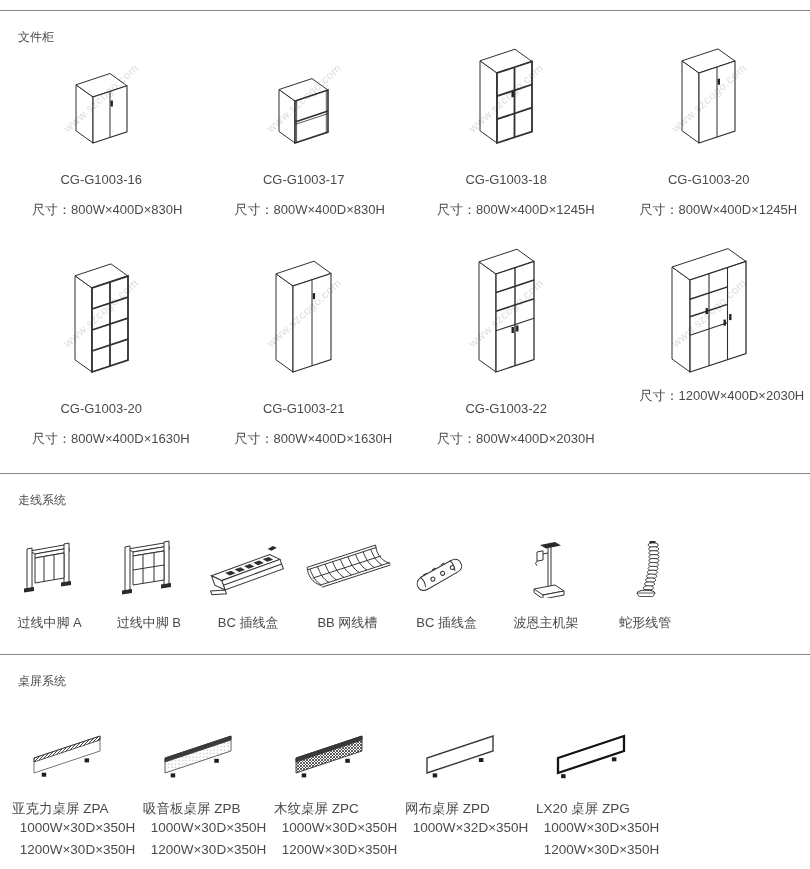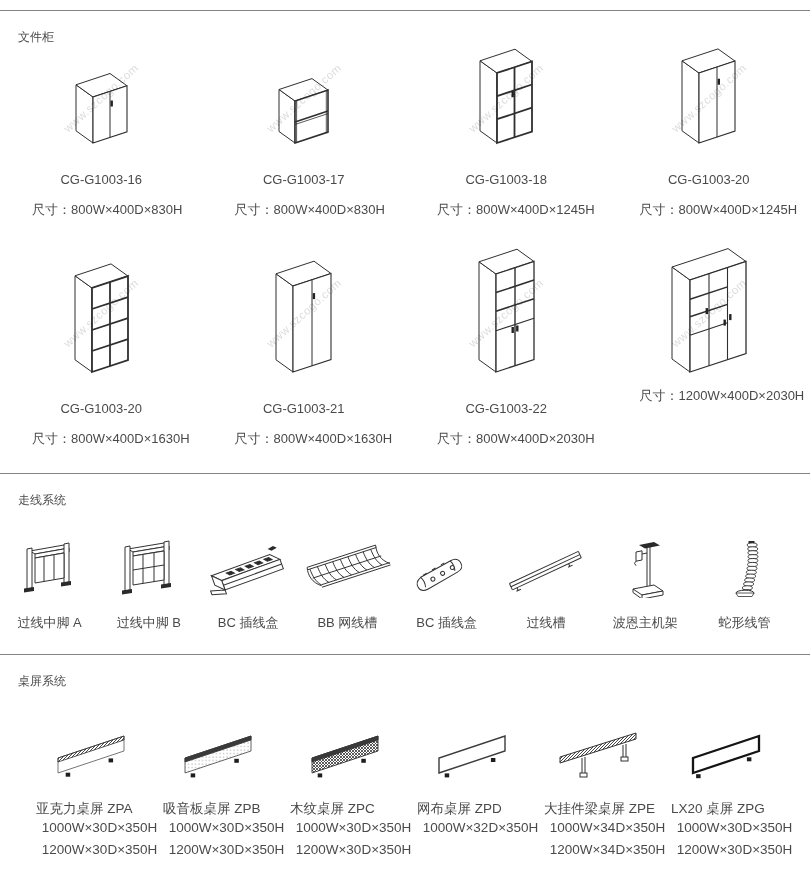--- a/index.html
+++ b/index.html
@@ -21,21 +21,21 @@
   .cab-code{margin-top:27px;text-align:center;font-size:13px;line-height:16px;color:#4a4a4a;}
   .cab-dims{margin-top:14px;padding-left:32px;font-size:13px;line-height:16px;color:#4a4a4a;white-space:nowrap;}
   .wm{position:absolute;left:50%;top:52%;transform:translate(-50%,-50%) rotate(-42deg);
       font-size:11.5px;color:rgba(0,0,0,0.15);letter-spacing:.5px;white-space:nowrap;pointer-events:none;}
 
   .wire-grid{display:grid;grid-template-columns:repeat(8,1fr);padding-right:16px;}
   .wire-cell{min-width:0;}
   .wire-img{height:62px;display:flex;align-items:flex-end;justify-content:center;margin-top:26px;}
   .wire-label{margin-top:16px;text-align:center;font-size:13px;line-height:17px;color:#4a4a4a;white-space:nowrap;}
 
-  .screen-grid{display:grid;grid-template-columns:repeat(6,1fr);padding:0 12px 0 36px;}
+  .screen-grid{display:grid;grid-template-columns:repeat(6,1fr);padding:0 12px 0 12px;}
   .screen-cell{min-width:0;}
   .screen-img{height:72px;display:flex;align-items:flex-end;justify-content:flex-start;margin-top:18px;}
   .screen-name{margin-top:19px;font-size:13.5px;line-height:17px;color:#4a4a4a;white-space:nowrap;}
   .screen-dim{font-size:13.5px;line-height:22px;color:#4a4a4a;white-space:nowrap;text-align:center;}
 </style>
 </head>
 <body>
 
 <svg width="0" height="0" style="position:absolute" aria-hidden="true">
   <defs>
@@ -288,38 +288,20 @@
                 <circle cx="55" cy="33.5" r="2"></circle>
                 <path d="M25,31.8 l4,-0.8 M35,29.6 l4,-0.8 M45,27.4 l4,-0.8" fill="none"></path>
               </g>
             </svg>
           </div>
           <div class="wire-label">BC 插线盒</div>
         </div>
         <div class="wire-cell">
           <div class="wire-img">
             <svg width="96" height="62" viewBox="0 0 96 62">
-              <g transform="rotate(-25 48 36)" stroke="#333" stroke-width="1" fill="none">
-                <line x1="10" y1="31" x2="86" y2="31"></line>
-                <line x1="10" y1="34.5" x2="86" y2="34.5"></line>
-                <line x1="10" y1="38" x2="86" y2="38"></line>
-                <line x1="10" y1="31" x2="10" y2="38"></line>
-                <line x1="86" y1="31" x2="86" y2="38"></line>
-                <line x1="15" y1="38" x2="15" y2="41"></line>
-                <line x1="13" y1="41" x2="18" y2="41"></line>
-                <line x1="72" y1="38" x2="72" y2="41"></line>
-                <line x1="70" y1="41" x2="75" y2="41"></line>
-              </g>
-            </svg>
-          </div>
-          <div class="wire-label">过线槽</div>
-        </div>
-        <div class="wire-cell">
-          <div class="wire-img">
-            <svg width="96" height="62" viewBox="0 0 96 62">
               <g stroke="#333" stroke-width="1" fill="#fff">
                 <line x1="50" y1="11" x2="50" y2="53"></line>
                 <line x1="53" y1="10.5" x2="53" y2="52.5"></line>
                 <polygon points="42,9 57,6 63,9.5 48,12.5" fill="#2a2a2a" stroke="none"></polygon>
                 <line x1="50" y1="17" x2="44" y2="18.2"></line>
                 <polygon points="39,16 45,14.8 45,24 39,25.2"></polygon>
                 <path d="M39,25.2 q-3,2 0,4.5" fill="none"></path>
                 <polygon points="36,53 57,49 66,55 45,59"></polygon>
                 <polygon points="45,59 66,55 66,59 45,63"></polygon>
                 <line x1="36" y1="53" x2="36" y2="56.5"></line>
@@ -405,36 +387,20 @@
               <polygon points="22.0,52.0 88.0,30.0 88.0,15.0 22.0,37.0" fill="#fff" stroke="#3a3a3a" stroke-width="1.4"></polygon>
               <rect x="27.7" y="52.4" width="4.5" height="4" fill="#1e1e1e"></rect>
               <rect x="73.89999999999999" y="37" width="4.5" height="4" fill="#1e1e1e"></rect>
             </svg>
           </div>
           <div class="screen-name">网布桌屏 ZPD</div>
           <div class="screen-dim">1000W×32D×350H</div>
         </div>
         <div class="screen-cell">
           <div class="screen-img">
-            <svg width="120" height="66" viewBox="0 0 120 66">
-              <polygon points="16,42 92,18 92,24 16,48" fill="url(#p-hatch)" stroke="#333" stroke-width="1"></polygon>
-              <line x1="38" y1="43" x2="38" y2="58" stroke="#333"></line>
-              <line x1="41" y1="42" x2="41" y2="58" stroke="#333"></line>
-              <rect x="36" y="58" width="7" height="4" fill="#fff" stroke="#333"></rect>
-              <line x1="79" y1="30" x2="79" y2="42" stroke="#333"></line>
-              <line x1="82" y1="29" x2="82" y2="42" stroke="#333"></line>
-              <rect x="77" y="42" width="7" height="4" fill="#fff" stroke="#333"></rect>
-            </svg>
-          </div>
-          <div class="screen-name">大挂件梁桌屏 ZPE</div>
-          <div class="screen-dim">1000W×34D×350H</div>
-          <div class="screen-dim">1200W×34D×350H</div>
-        </div>
-        <div class="screen-cell">
-          <div class="screen-img">
             <svg width="120" height="60" viewBox="0 0 120 60">
               <polygon points="22.0,52.0 88.0,30.0 88.0,15.0 22.0,37.0" fill="#fff" stroke="#141414" stroke-width="2.3"></polygon>
               <rect x="25.1" y="53.2" width="4.5" height="4" fill="#1e1e1e"></rect>
               <rect x="75.89999999999999" y="36.3" width="4.5" height="4" fill="#1e1e1e"></rect>
             </svg>
           </div>
           <div class="screen-name">LX20 桌屏 ZPG</div>
           <div class="screen-dim">1000W×30D×350H</div>
           <div class="screen-dim">1200W×30D×350H</div>
         </div>

